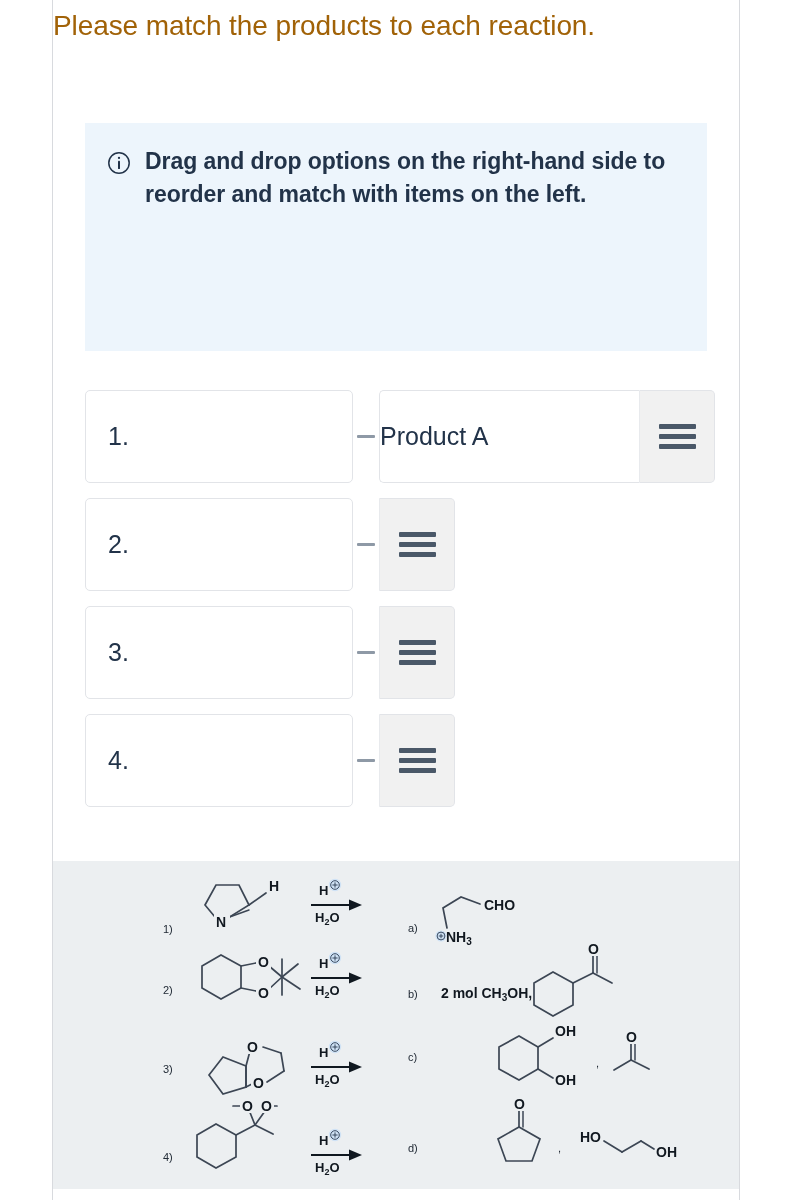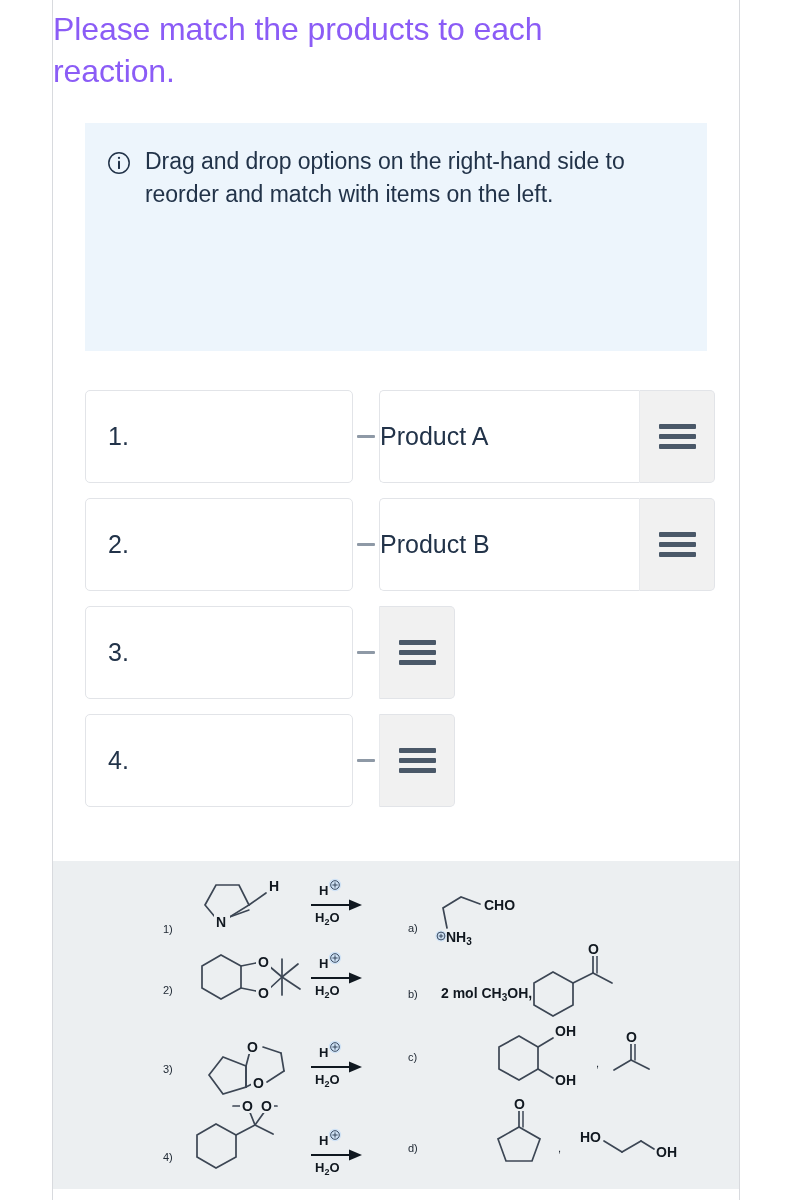--- a/index.html
+++ b/index.html
@@ -39,39 +39,40 @@
     width: 686px;
     height: 1200px;
   }
 
   
   .prompt {
     position: absolute;
     left: 0px;
     top: 8px;
     width: 580px;
-    font-size: 32px;
+    font-size: 28px;
     line-height: 1.32;
     letter-spacing: -0.1px;
-    color: #8b5cf6;
+    color: #a16207;
     font-weight: 400;
   }
 
   
   .callout {
     position: absolute;
     left: 32px;
     top: 123px;
     width: 622px;
     height: 228px;
     background: #edf5fc;
     box-sizing: border-box;
     padding: 22px 20px 20px 22px;
     display: flex;
     align-items: flex-start;
+    font-weight: bold;
   }
   .info-icon {
     flex: 0 0 auto;
     width: 24px;
     height: 24px;
     margin-top: 6px;
     margin-right: 14px;
   }
   .info-icon svg { display: block; }
   .callout-text {
@@ -265,23 +266,20 @@
           </div>
       </div>
 
       <div class="row">
         <div class="left-box">
           <span>2.</span>
         </div>
         <div class="connector">
             <i></i>
           </div>
-        <div class="right-box">
-          <span>Product B</span>
-        </div>
         <div class="handle">
             <i></i>
             <i></i>
             <i></i>
           </div>
       </div>
 
       <div class="row">
         <div class="left-box">
           <span>3.</span>

